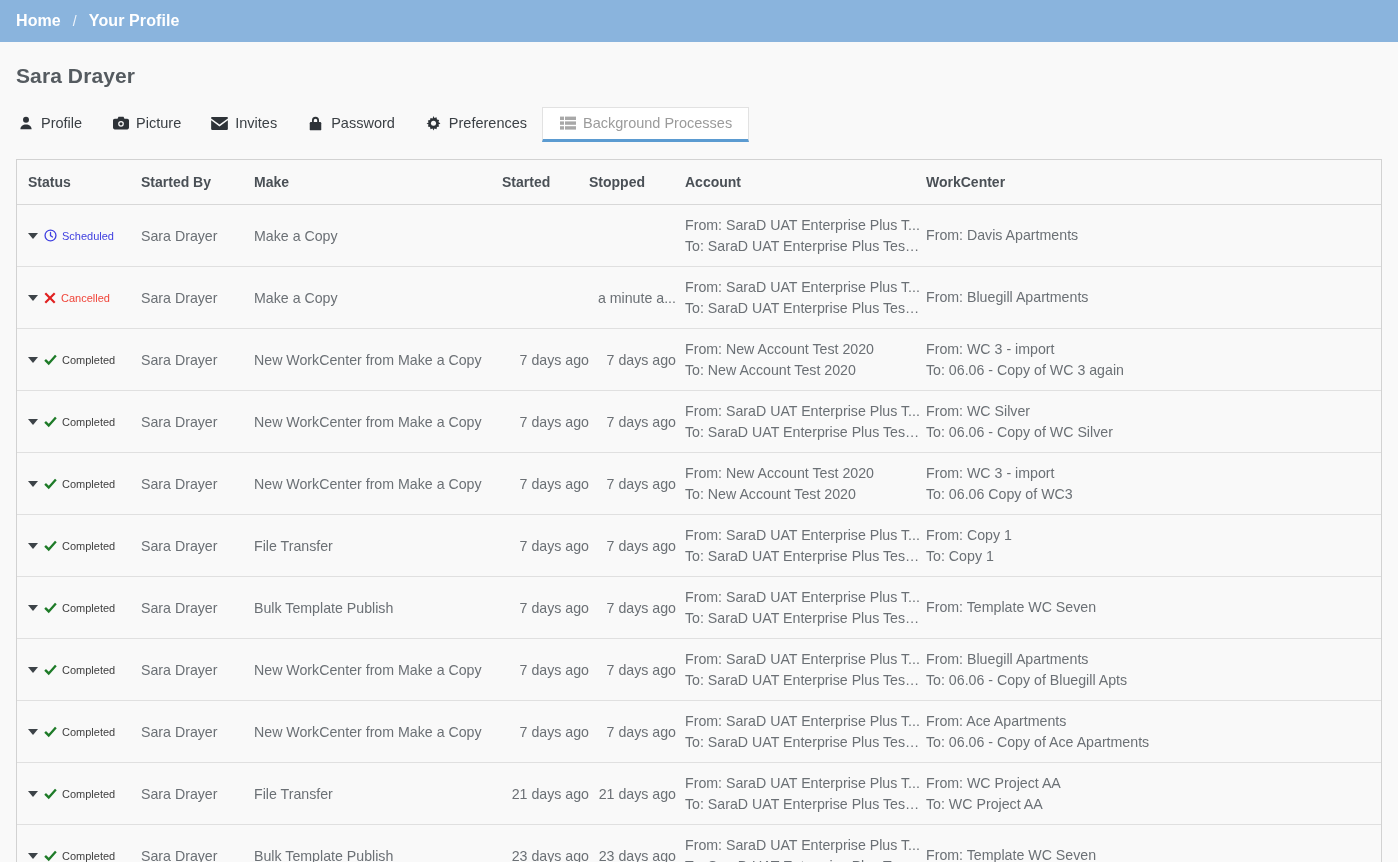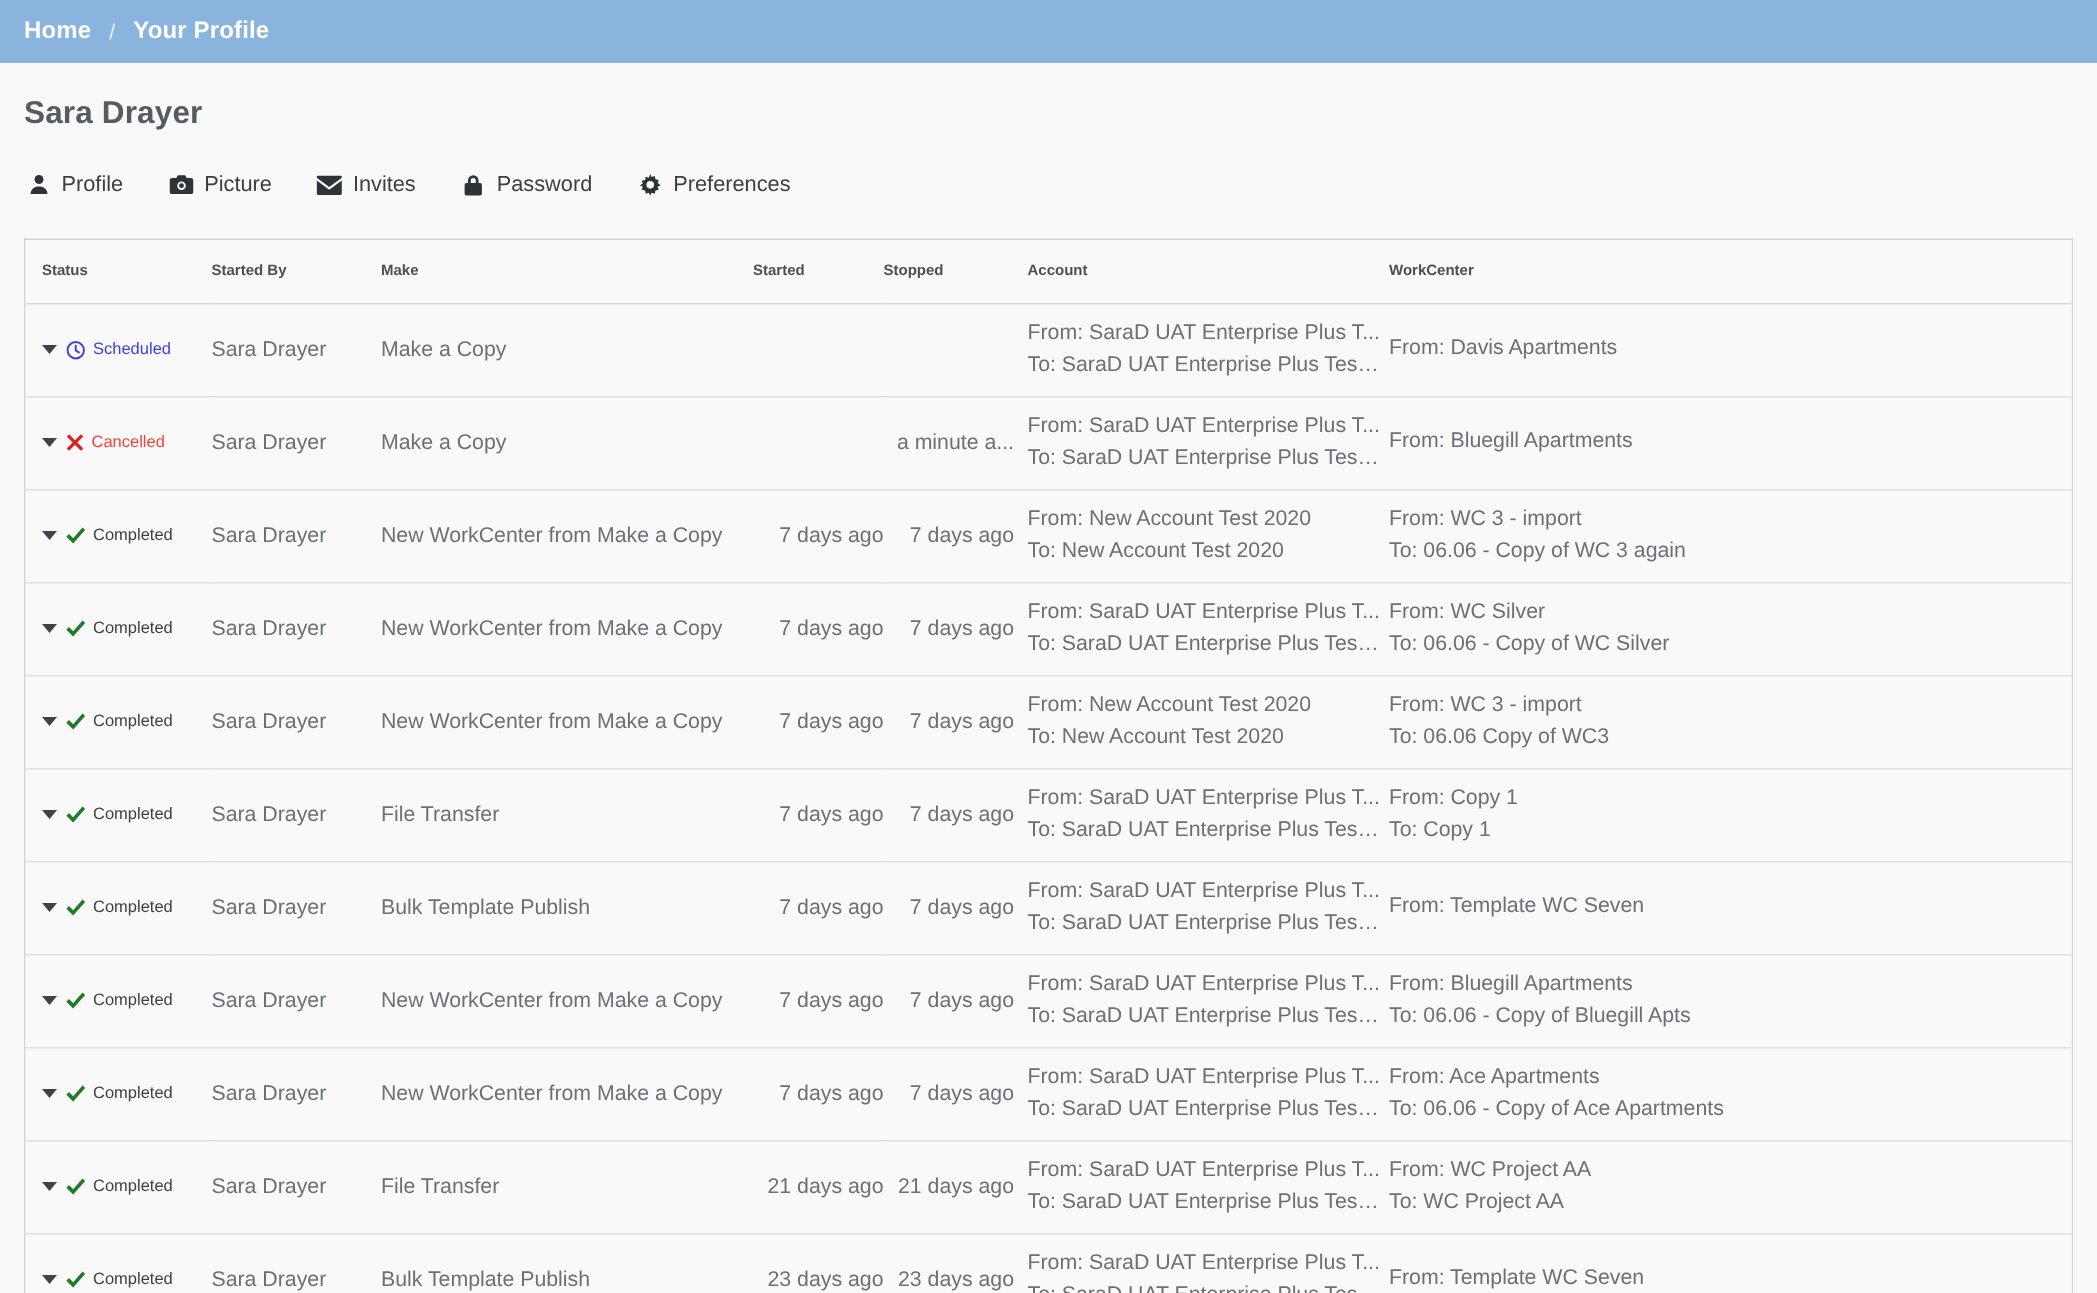--- a/index.html
+++ b/index.html
@@ -94,21 +94,21 @@
   table.bg-table {
     width: 100%;
     border-collapse: collapse;
     table-layout: fixed;
     font-size: 14.2px;
   }
   table.bg-table thead th {
     text-align: left;
     font-weight: bold;
     color: #4a5056;
-    font-size: 10px;
+    font-size: 14px;
     padding: 14px 0 14px 0;
     border-bottom: 1px solid #d8d8d8;
     background: #f9f9f9;
     height: 42px;
     vertical-align: middle;
   }
   table.bg-table tbody td {
     border-bottom: 1px solid #e0e0e0;
     height: 62px;
     vertical-align: middle;
@@ -226,20 +226,33 @@
   <div class="tab">
     <span class="tab-icon">
       <svg width="15" height="15" viewBox="0 0 16 16" fill="currentColor">
         <path d="M8 0l1 2.1 2.2-.7.5 2.3 2.3.5-.7 2.2L15.4 8l-2.1 1 .7 2.2-2.3.5-.5 2.3-2.2-.7L8 15.4l-1-2.1-2.2.7-.5-2.3-2.3-.5.7-2.2L.6 8l2.1-1-.7-2.2 2.3-.5.5-2.3 2.2.7z"></path>
         <circle cx="8" cy="7.7" r="2.7" fill="#f9f9f9"></circle>
       </svg>
     </span>
     <span>Preferences</span>
   </div>
 
+  <div class="tab active">
+    <span class="tab-icon">
+      <svg width="16" height="14" viewBox="0 0 16 14" fill="currentColor">
+        <rect x="0" y="0.6" width="4" height="3.4"></rect>
+        <rect x="5" y="0.6" width="11" height="3.4"></rect>
+        <rect x="0" y="5.4" width="4" height="3.4"></rect>
+        <rect x="5" y="5.4" width="11" height="3.4"></rect>
+        <rect x="0" y="10.2" width="4" height="3.4"></rect>
+        <rect x="5" y="10.2" width="11" height="3.4"></rect>
+      </svg>
+    </span>
+    <span>Background Processes</span>
+  </div>
 
 </div>
 
 <div class="table-wrap">
   <table class="bg-table">
     <thead>
       <tr>
         <th class="col-status">Status</th>
         <th class="col-startedby">Started By</th>
         <th class="col-title">Make</th>

